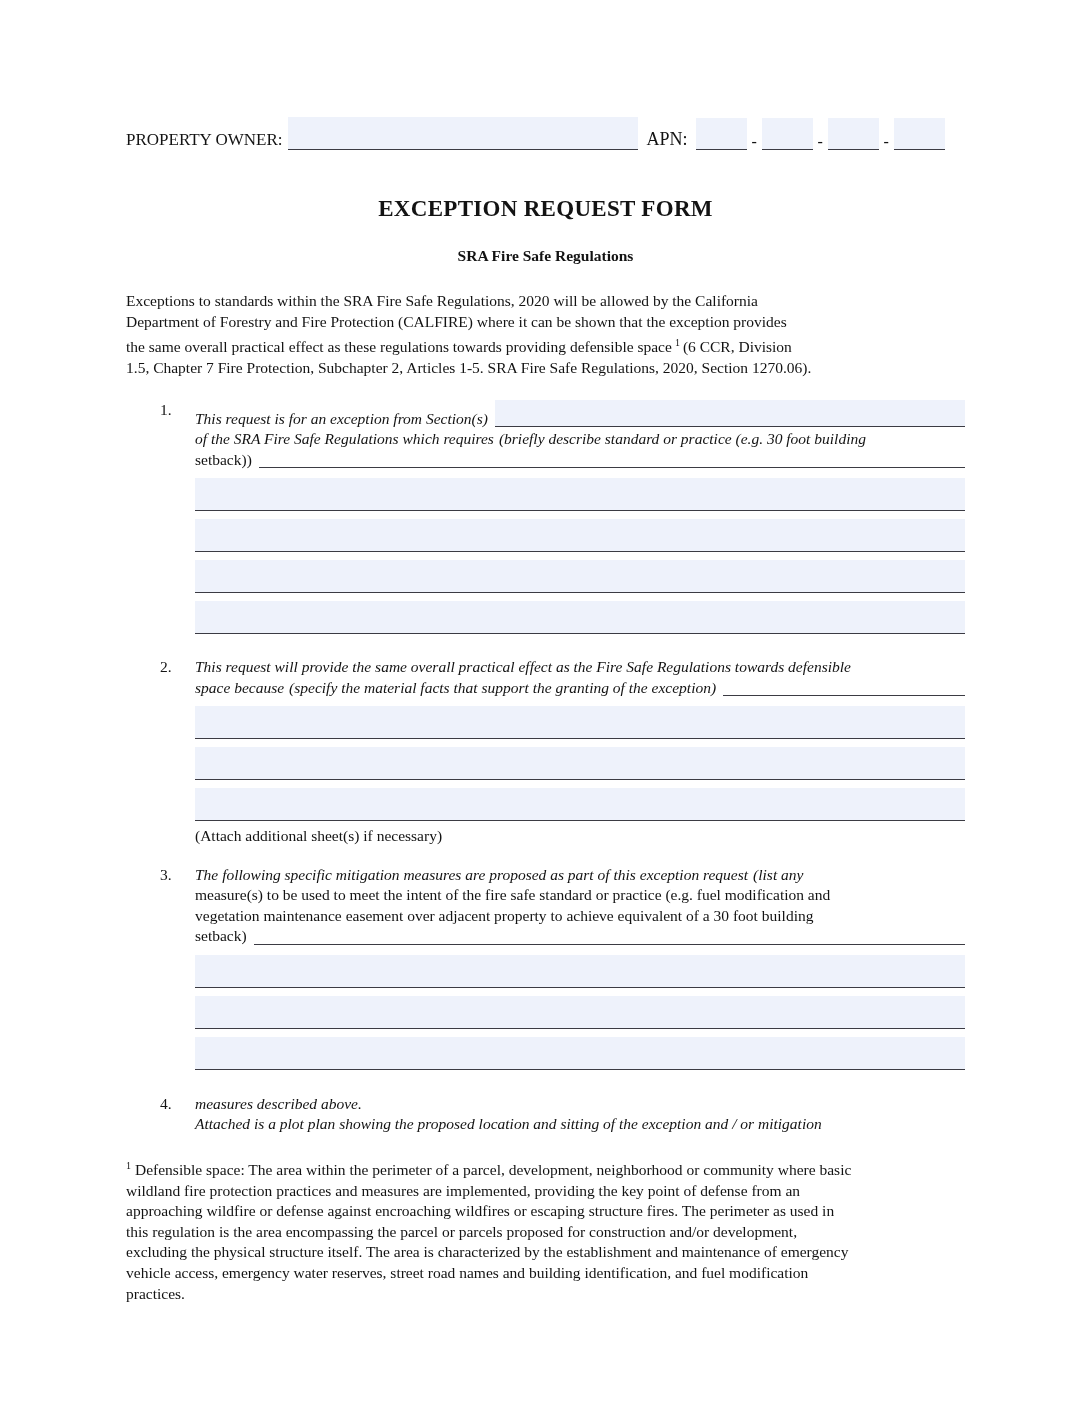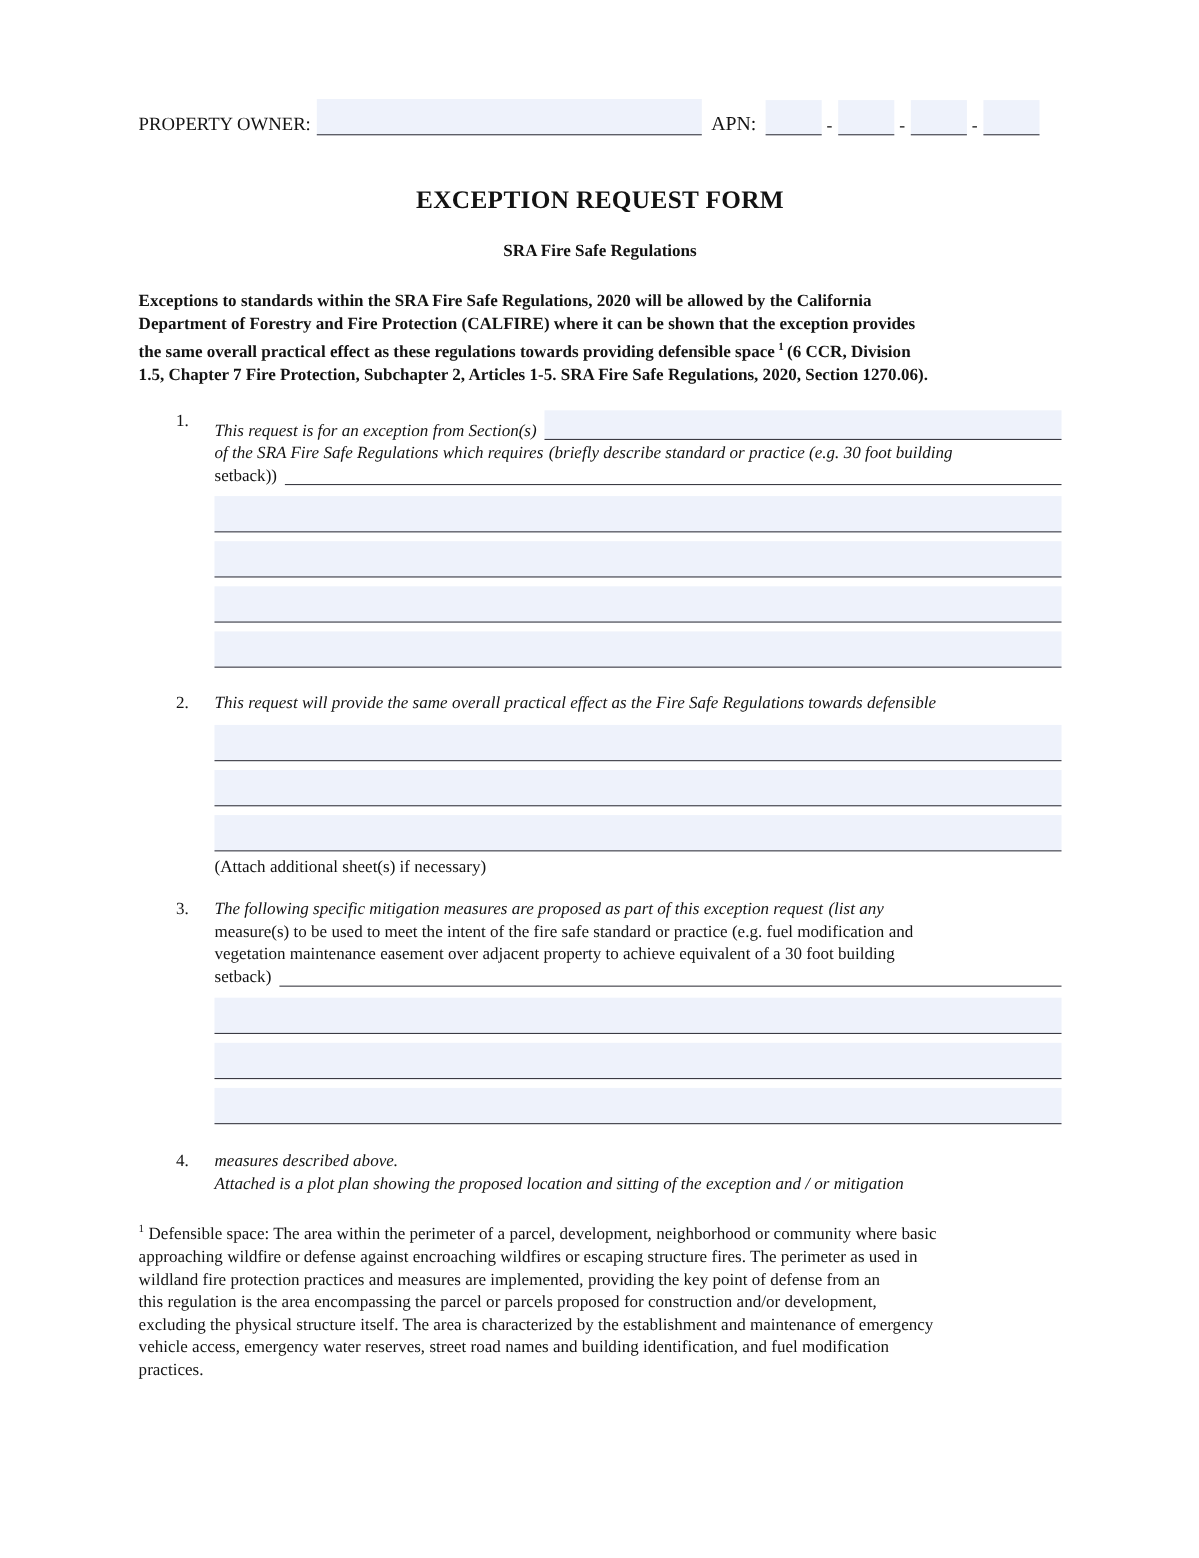--- a/index.html
+++ b/index.html
@@ -5,38 +5,38 @@
   * { box-sizing: border-box; margin: 0; padding: 0; }
   html, body { width: 1090px; }
   body {
     height: 1416px;
     background: #ffffff;
     color: #131313;
     font-family: "Liberation Serif", "DejaVu Serif", serif;
     position: relative;
     overflow: hidden;
   }
-  .content { padding: 90px 125px 0 126px; }
+  .content { padding: 90px 125px 0 126px; margin-top: 27px; }
 
   
   .top-row { display: flex; align-items: flex-end; }
   .top-label { font-size: 17px; white-space: nowrap; }
   .field { background: #eef2fb; border-bottom: 1.8px solid #3b3b43; }
   .owner-field { width: 350px; height: 33px; margin-left: 5px; }
   .apn-group { display: flex; align-items: flex-end; margin-left: 9px; }
   .apn-label { font-size: 18px; margin-right: 8px; white-space: nowrap; }
   .apn-field { width: 51px; height: 32px; }
   .apn-sep { width: 15px; text-align: center; font-size: 16px; line-height: 16px; }
 
   
   .doc-title { font-size: 23px; font-weight: bold; text-align: center; margin-top: 46px; letter-spacing: 0.3px; }
   .doc-subtitle { font-size: 15.5px; font-weight: bold; text-align: center; margin-top: 25px; }
 
   
-  .intro { margin-top: 26px; font-weight: bold; font-size: 15.5px; line-height: 20.8px; }
+  .intro { margin-top: 26px; font-weight: normal; font-size: 15.5px; line-height: 20.8px; }
   .intro .tline { white-space: nowrap; }
   sup.fnref { font-size: 10px; margin: 0 3px 0 3px; }
 
   
   .list { margin-top: 22px; }
   .item { display: flex; padding-left: 34px; font-size: 15.5px; line-height: 20.5px; }
   .item-num { width: 35px; flex-shrink: 0; }
   .item-body { flex: 1; min-width: 0; }
   .tline { white-space: nowrap; }
   .flexline { display: flex; align-items: flex-end; white-space: nowrap; }
@@ -103,20 +103,25 @@
         <div class="answer-row"></div>
         <div class="answer-row"></div>
         <div class="answer-row"></div>
       </div>
     </div>
 
     <div class="item item-2">
       <div class="item-num">2.</div>
       <div class="item-body">
         <div class="tline em">This request will provide the same overall practical effect as the Fire Safe Regulations towards defensible</div>
+        <div class="flexline">
+          <span class="em">space because</span>
+          <span class="gapL">(specify the material facts that support the granting of the exception)</span>
+          <div class="fill"></div>
+        </div>
         <div class="answer-row"></div>
         <div class="answer-row"></div>
         <div class="answer-row"></div>
         <div class="attach-note">(Attach additional sheet(s) if necessary)</div>
       </div>
     </div>
 
     <div class="item item-3">
       <div class="item-num">3.</div>
       <div class="item-body">
@@ -138,21 +143,21 @@
       <div class="item-body">
         <div class="tline em">measures described above.</div>
         <div class="tline em">Attached is a plot plan showing the proposed location and sitting of the exception and / or mitigation</div>
       </div>
     </div>
 
   </div>
 
   <div class="footnote">
     <div class="tline"><sup class="fnref">1</sup><span>Defensible space: The area within the perimeter of a parcel, development, neighborhood or community where basic</span></div>
+    <div class="tline">wildland fire protection practices and measures are implemented, providing the key point of defense from an</div>
     <div class="tline">approaching wildfire or defense against encroaching wildfires or escaping structure fires. The perimeter as used in</div>
-    <div class="tline">wildland fire protection practices and measures are implemented, providing the key point of defense from an</div>
     <div class="tline">this regulation is the area encompassing the parcel or parcels proposed for construction and/or development,</div>
     <div class="tline">excluding the physical structure itself. The area is characterized by the establishment and maintenance of emergency</div>
     <div class="tline">vehicle access, emergency water reserves, street road names and building identification, and fuel modification</div>
     <div class="tline">practices.</div>
   </div>
 
 </div>
 
 </body></html>

